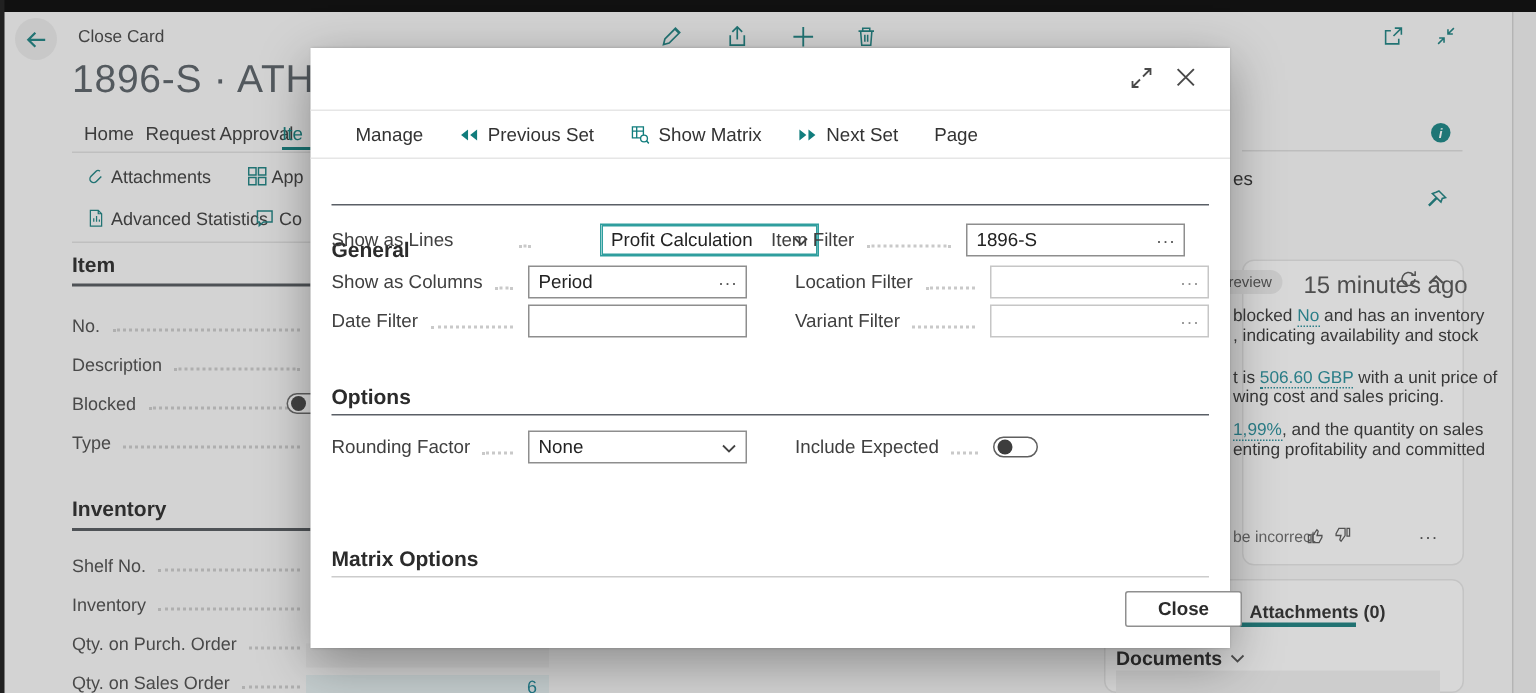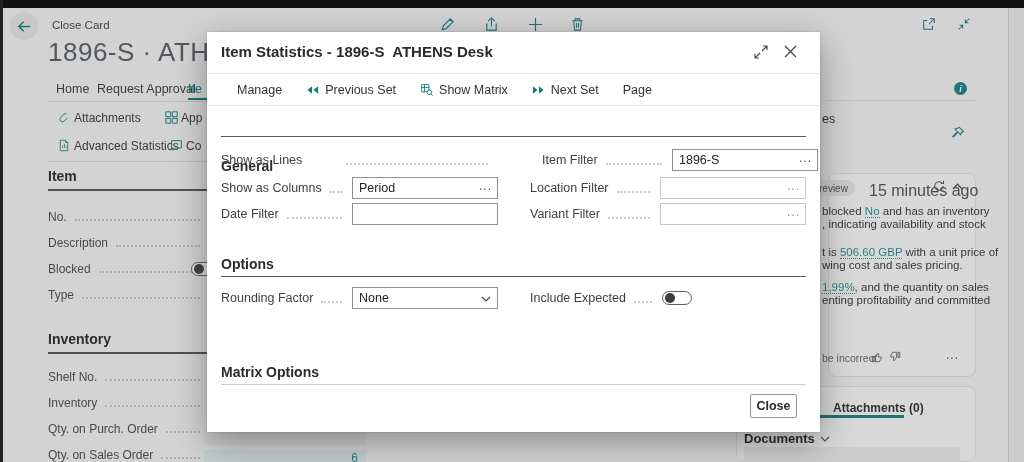--- a/index.html
+++ b/index.html
@@ -82,21 +82,21 @@
   .ctl { position:relative; width:146px; height:22px; border:1px solid #8e8e8e; background:#fff; font-size:12.5px; color:#222; display:flex; align-items:center; padding:0 22px 0 6px; flex:none; }
   .ctl.focus { border:1px solid #2f9e9e; box-shadow:inset 0 0 0 1px #2f9e9e; }
   .ctl.dim { border-color:#c6c6c6; }
   .ctl .chev { position:absolute; right:6px; top:8px; color:#444; }
   .ctl .assist { position:absolute; right:5px; top:1px; font-size:12px; color:#555; letter-spacing:1px; }
   .ctl.dim .assist { color:#8f8f8f; }
 
   .toggle { position:relative; width:30px; height:14px; border:1px solid #5f5f5f; border-radius:8px; background:#fff; flex:none; }
   .toggle .knob { position:absolute; left:2px; top:1px; width:10px; height:10px; border-radius:50%; background:#3d3d3d; }
 
-  .close-btn { left:543px; top:362px; width:47px; height:24px; background:#fff; border:1px solid #8f8f8f; border-radius:2px; font-size:12.5px; font-weight:600; color:#2b2b2b; display:flex; align-items:center; justify-content:center; }
+  .close-btn { left:543px; top:362px; width:78px; height:24px; background:#fff; border:1px solid #8f8f8f; border-radius:2px; font-size:12.5px; font-weight:600; color:#2b2b2b; display:flex; align-items:center; justify-content:center; }
 
   svg { display:block; }
 </style>
 </head>
 <body>
 
 <div class="screen">
 
   <div>
 
@@ -273,21 +273,20 @@
     </div>
     <div class="abs docs-row"></div>
 
     <div class="abs right-strip"></div>
     <div class="abs right-line"></div>
   </div>
 
   <div class="abs backdrop"></div>
 
   <div class="abs dialog">
-    <div class="abs dlg-title">Item Statistics - 1896-S  ATHENS Desk</div>
     <div class="abs dlg-win-ic" style="left:547px; top:13px;">
       <svg width="14" height="14" viewBox="0 0 14 14">
           <path d="M9 1h4v4 M13 1L8 6 M5 13H1V9 M1 13l5-5" fill="none" stroke="currentColor" stroke-width="1.2"></path>
         </svg>
     </div>
     <div class="abs dlg-win-ic" style="left:577px; top:13px;">
       <svg width="13" height="13" viewBox="0 0 12 12">
           <path d="M1 1l10 10 M11 1L1 11" fill="none" stroke="currentColor" stroke-width="1.2"></path>
         </svg>
     </div>
@@ -328,22 +327,30 @@
         </div>
     </div>
     <div class="abs dlg-divider" style="top:73px;"></div>
 
     <div class="abs dlg-sec" style="top:84px;margin-top:42px;">General</div>
     <div class="abs dlg-rule-dark" style="top:104px;"></div>
 
     <div class="abs frow" style="left:14px; top:117px; width:277px;gap:36px;">
       <span class="flbl">Show as Lines</span>
         <span class="leader"></span>
-    </div>
-    <div class="abs frow" style="left:335px; top:117px; width:276px;">
+      <div class="ctl focus">
+        <span>Profit Calculation</span>
+        <span class="chev">
+            <svg width="10" height="6" viewBox="0 0 10 6">
+              <path d="M1 1l4 4 4-4" fill="none" stroke="currentColor" stroke-width="1.2"></path>
+            </svg>
+          </span>
+      </div>
+    </div>
+    <div class="abs frow" style="left:307px; top:117px; width:276px;">
       <span class="flbl">Item Filter</span>
         <span class="leader"></span>
       <div class="ctl">
         <span>1896-S</span>
         <span class="assist">...</span>
       </div>
     </div>
 
     <div class="abs frow" style="left:14px; top:145px; width:277px;">
       <span class="flbl">Show as Columns</span>

